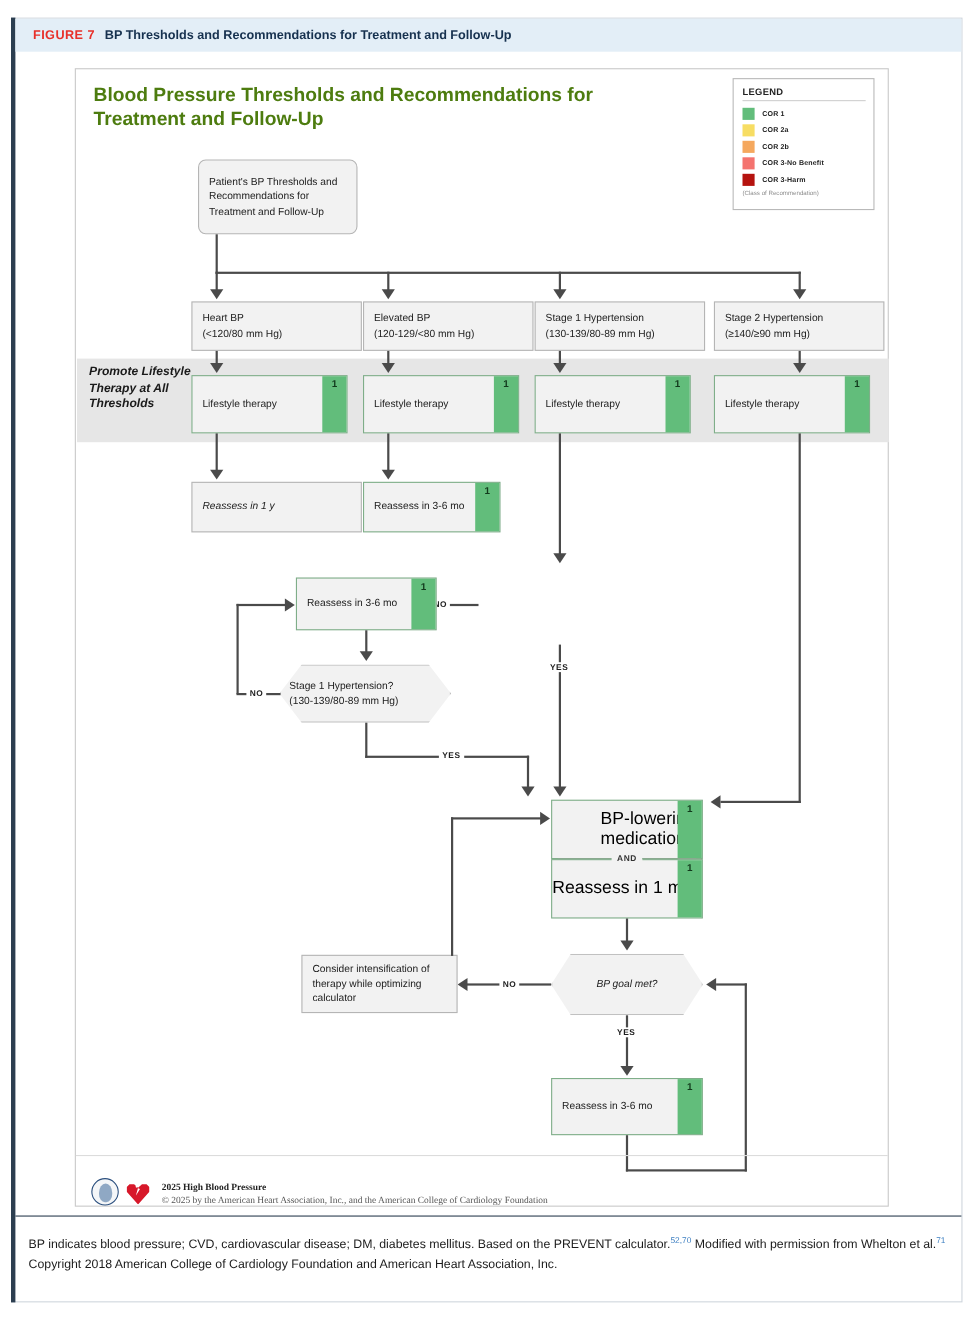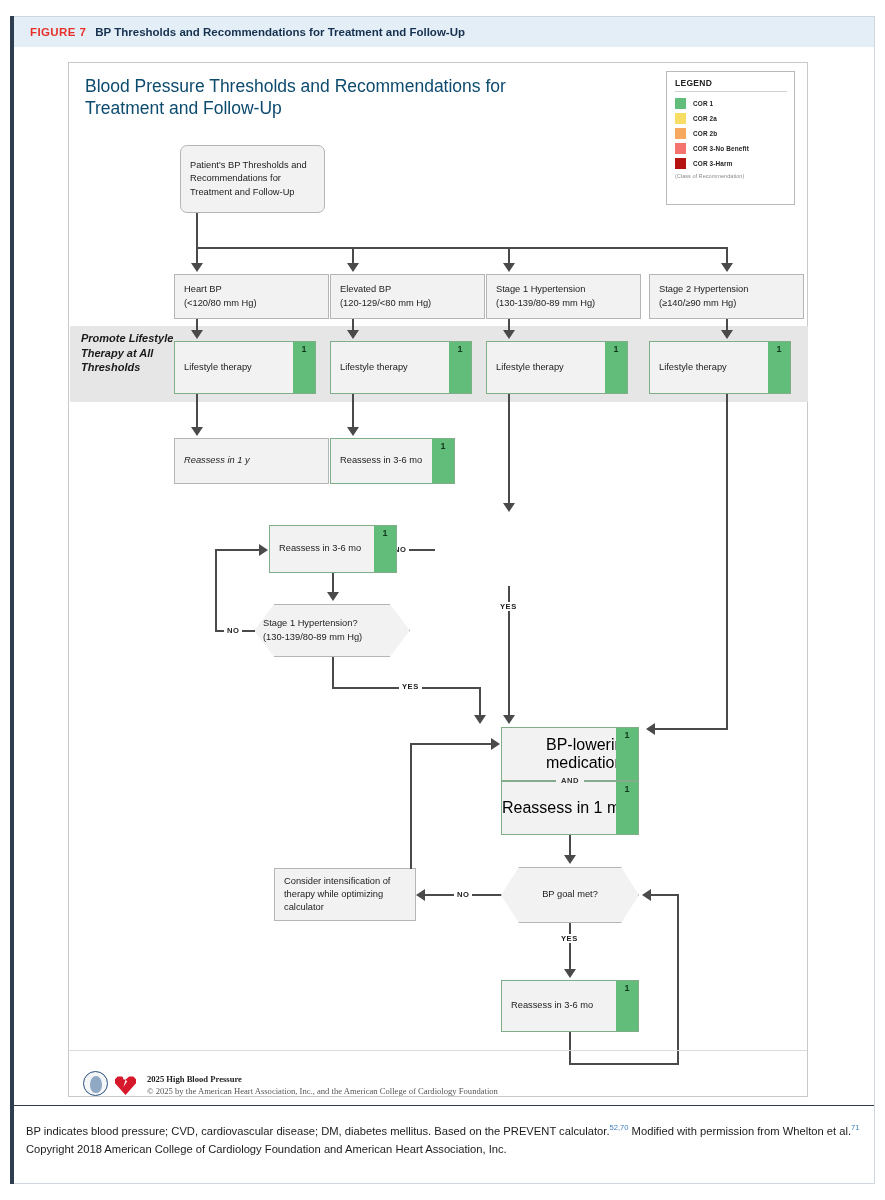--- a/index.html
+++ b/index.html
@@ -60,30 +60,30 @@
     width: 740px; height: 1035px;
     border: 1px solid #c9c9c9;
     background: #ffffff;
   }
 
   .panel-title {
     position: absolute;
     left: 16px; top: 12px;
     width: 470px;
     font-size: 17.5px;
-    font-weight: normal;
+    font-weight: bold;
     line-height: 1.28;
-    color: #0c4a6e;
+    color: #4d7c0f;
   }
 
   
   .legend {
     position: absolute;
     left: 597px; top: 8px;
-    width: 129px; height: 134px;
+    width: 129px; height: 120px;
     border: 1px solid #b9b9b9;
     background: #fff;
     padding: 6px 7px 4px 8px;
   }
   .legend-title {
     font-size: 8.5px;
     font-weight: bold;
     letter-spacing: .3px;
     color: #222;
     padding-bottom: 3px;
@@ -205,21 +205,21 @@
     display: flex;
     align-items: center;
   }
   .hex .txt {
     font-size: 9.3px;
     line-height: 1.42;
     color: #1c1c1c;
     padding: 0 8px;
     width: 100%;
   }
-  .hex.center .txt { text-align: center; }
+  .hex.center .txt { text-align: center; font-style: italic; }
 
   
   .ln { position: absolute; background: #4a4a4a; }
   .ln.h { height: 2px; }
   .ln.v { width: 2px; }
 
   .arw { position: absolute; width: 0; height: 0; }
   .arw.down {
     border-left: 6px solid transparent;
     border-right: 6px solid transparent;

